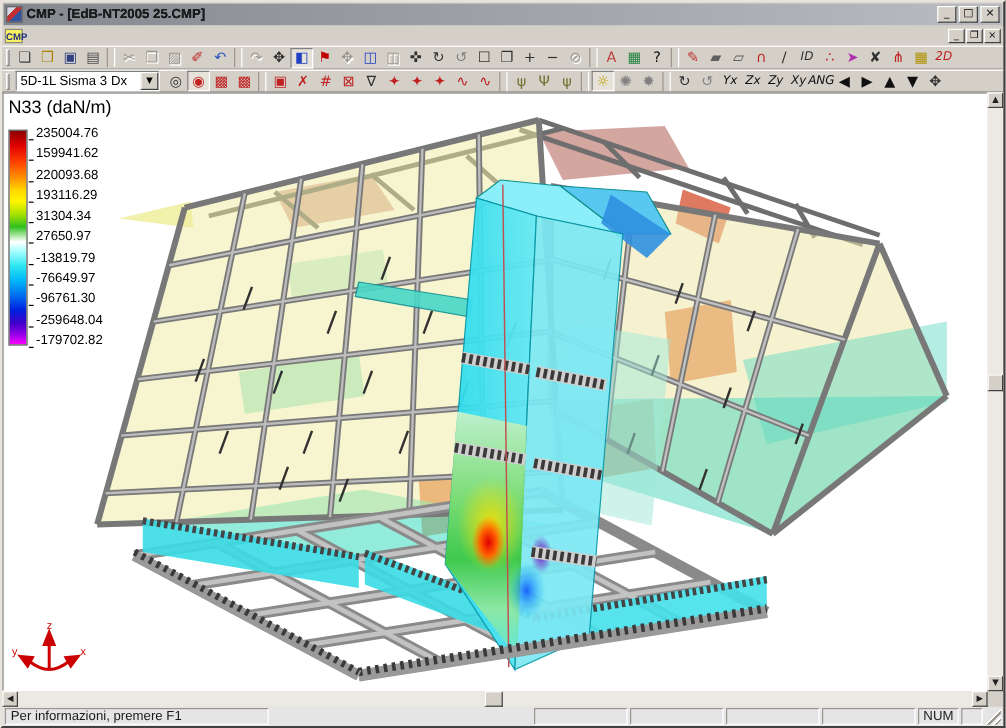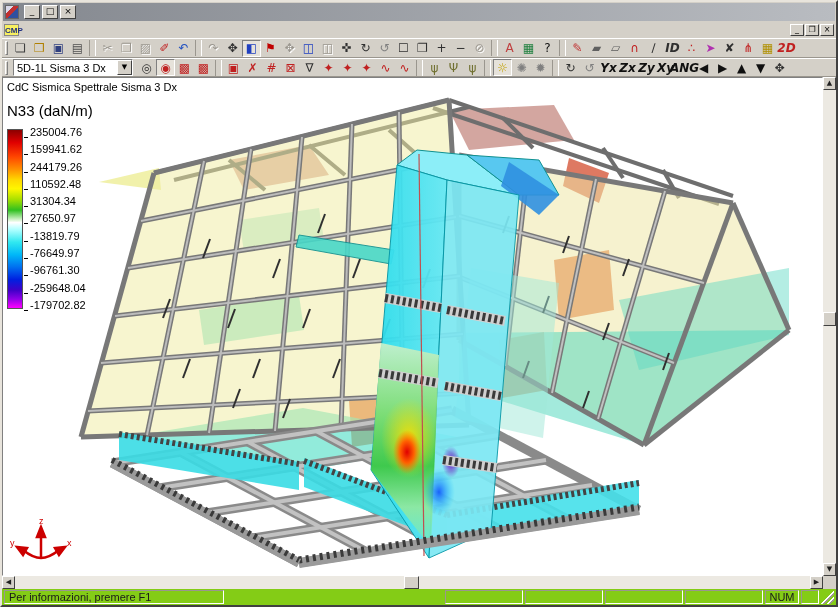--- a/index.html
+++ b/index.html
@@ -31,21 +31,21 @@
     font-family:"DejaVu Sans",sans-serif;}
 
   
   .toolbar { display:flex; align-items:center; background:#d4d0c8; border-top:1px solid #fff;
     border-bottom:1px solid #9a968e; padding:1px 2px; flex:none; }
   .tb1 { height:20px; } .tb2 { height:19px; }
   .grip { width:3px; height:14px; border:1px solid; border-color:#fff #808080 #808080 #fff; margin:0 3px 0 1px; flex:none;}
   .tbico { width:19px; height:17px; display:flex; align-items:center; justify-content:center; flex:none;
     border:1px solid transparent; }
   .tbico .g { font-family:"DejaVu Sans",sans-serif; font-size:12px; line-height:1; color:var(--c,#303030); }
-  .tbico.txt .g { font-size:12px; font-weight:bold; font-style:italic; }
+  .tbico.txt .g { font-size:10px; font-weight:normal; font-style:italic; }
   .tbico.disabled .g { color:#9a968e !important; text-shadow:1px 1px 0 #fff; }
   .tbico.pressed { border-color:#808080 #fff #fff #808080; background:#e6e2da; }
   .tbsep { width:7px; height:16px; border-left:1px solid #9a968e; border-right:1px solid #fff; margin:0 2px; flex:none;}
   .combo { width:120px; height:17px; background:#fff; border:1px solid; border-color:#808080 #fff #fff #808080;
     display:flex; align-items:center; margin:0 4px 0 2px; flex:none; }
   .combo .cval { flex:1; padding:0 3px; white-space:nowrap; overflow:hidden; color:#000; }
   .combo .cbtn { width:15px; height:15px; background:#d4d0c8; border:1px solid;
     border-color:#fff #404040 #404040 #fff; font-size:7px; text-align:center; line-height:13px; flex:none;
     font-family:"DejaVu Sans",sans-serif;}
 
@@ -75,37 +75,38 @@
   .hscroll { flex:1; background:#ece9e2; position:relative; display:flex; }
   .sbtn { width:13px; height:13px; background:#d4d0c8; border:1px solid; border-color:#fff #404040 #404040 #fff;
     font-size:7px; line-height:11px; text-align:center; color:#202020; flex:none; font-family:"DejaVu Sans",sans-serif;}
   .vthumb { position:absolute; left:0; top:47%; width:13px; height:14px; background:#d4d0c8;
     border:1px solid; border-color:#fff #404040 #404040 #fff; }
   .hthumb { position:absolute; left:49%; top:0; width:15px; height:13px; background:#d4d0c8;
     border:1px solid; border-color:#fff #404040 #404040 #fff; }
   .vscroll .fill { flex:1; } .hscroll .fill { flex:1; }
 
   
-  .statusbar { height:16px; display:flex; align-items:stretch; padding:1px 2px; gap:2px; flex:none; background:#84cc16;}
+  .statusbar { height:16px; display:flex; align-items:stretch; padding:1px 2px; gap:2px; flex:none; background:#e5e5e5;}
   .spanel { border:1px solid; border-color:#9a968e #fff #fff #9a968e; padding:0 4px; display:flex; align-items:center;
     color:#1a1a1a; white-space:nowrap; overflow:hidden;}
   .smsg { flex:1; max-width:446px; }
   .sblank { width:78px; } .snum { width:34px; justify-content:center; } .ssmall { width:18px; }
   .sgap { flex:1; border:none; }
   .sgrip { width:13px; background:
      linear-gradient(135deg, transparent 50%, #fff 50%, #fff 58%, #9a968e 58%, #9a968e 66%, transparent 66%,
        transparent 72%, #fff 72%, #fff 80%, #9a968e 80%, #9a968e 88%, transparent 88%); }
 </style>
 </head>
 <body>
 
 <div class="window">
 
   <div class="titlebar">
     <span class="appicon"></span>
+    <span class="title">CMP - [EdB-NT2005 25.CMP]</span>
     <span class="winbtn">_</span>
     <span class="winbtn">□</span>
     <span class="winbtn">×</span>
   </div>
 
   <div class="menubar">
     <span class="mdiicon">CMP</span>
     <span style="display:flex;">
 
     <span class="menu-item"></span>
@@ -596,44 +597,43 @@
           <polygon points="14,469 24,470 20,477"></polygon>
           <path d="M38,480 Q46,480 56,472" fill="none"></path>
           <polygon points="62,469 52,470 56,477"></polygon>
           <text x="36" y="446" font-size="9" stroke="none" id="ax-z">z</text>
           <text x="7" y="468" font-size="9" stroke="none" id="ax-y">y</text>
           <text x="64" y="468" font-size="9" stroke="none" id="ax-x">x</text>
         </g>
       </svg>
 
       <div class="legend">
-        <div class="ltitle">CdC Sismica Spettrale Sisma 3 Dx</div>
         <div class="lunit">N33 (daN/m)</div>
         <div class="lbody">
           <div class="lbar"></div>
           <div class="lticks">
 
               <div class="ltick">
                 <span class="lt-dash"></span>
                 <span class="lt-val">235004.76</span>
               </div>
 
               <div class="ltick">
                 <span class="lt-dash"></span>
                 <span class="lt-val">159941.62</span>
               </div>
 
               <div class="ltick">
                 <span class="lt-dash"></span>
-                <span class="lt-val">244179.26</span>
-              </div>
-
-              <div class="ltick">
-                <span class="lt-dash"></span>
-                <span class="lt-val">110592.48</span>
+                <span class="lt-val">220093.68</span>
+              </div>
+
+              <div class="ltick">
+                <span class="lt-dash"></span>
+                <span class="lt-val">193116.29</span>
               </div>
 
               <div class="ltick">
                 <span class="lt-dash"></span>
                 <span class="lt-val">31304.34</span>
               </div>
 
               <div class="ltick">
                 <span class="lt-dash"></span>
                 <span class="lt-val">27650.97</span>

